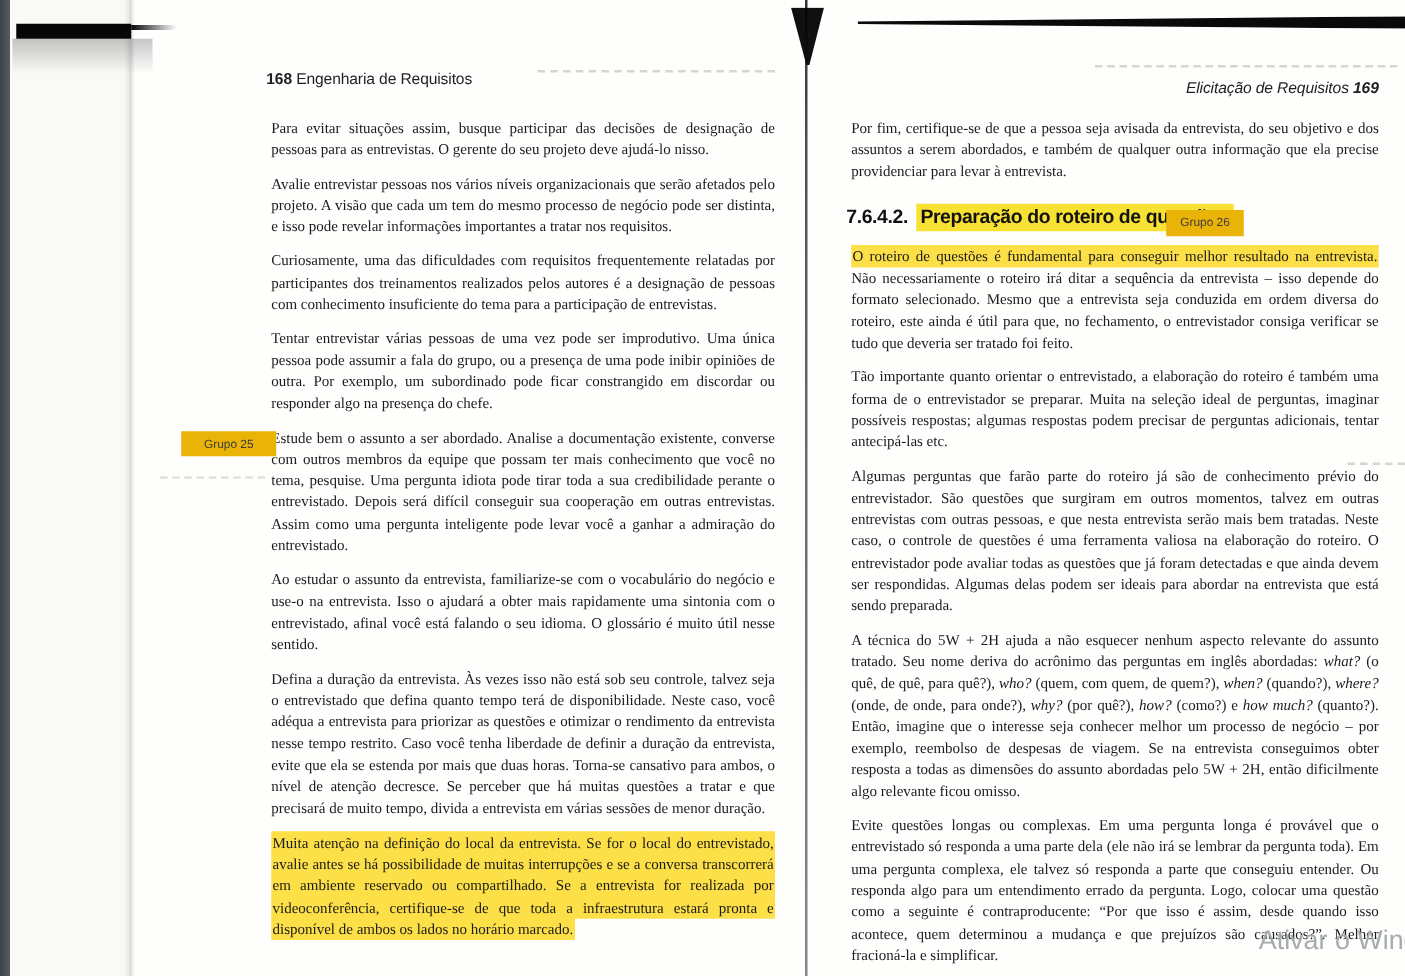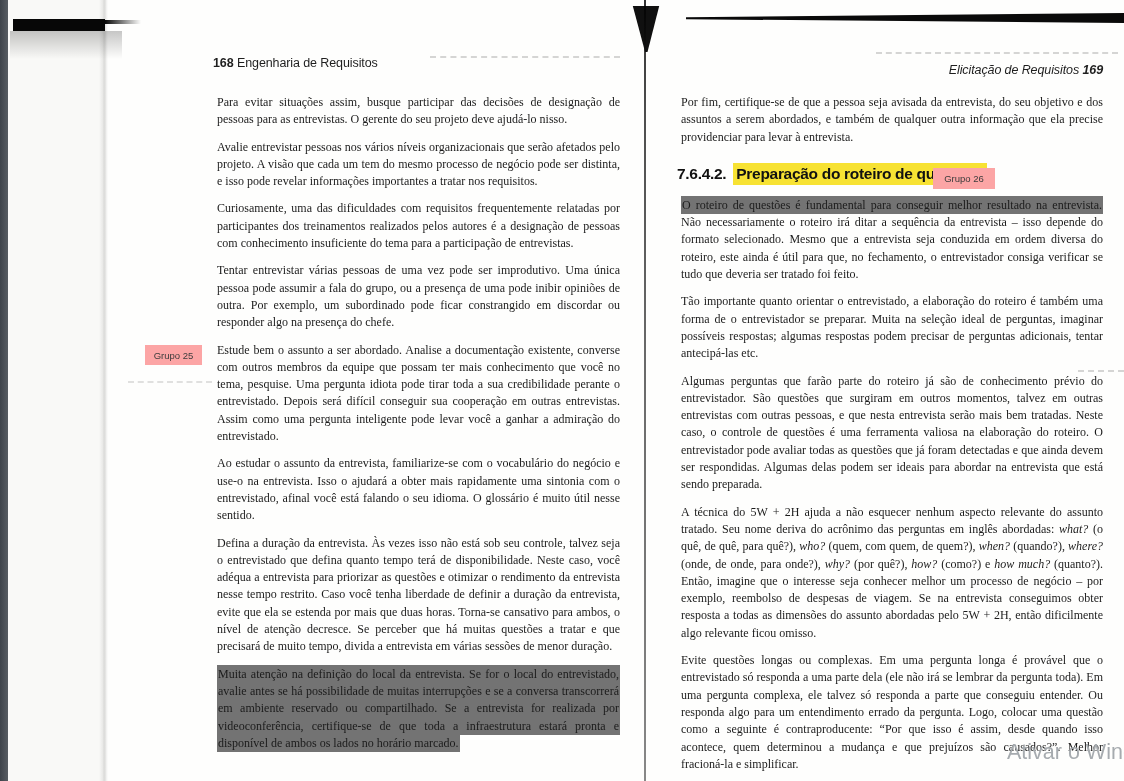--- a/index.html
+++ b/index.html
@@ -36,31 +36,31 @@
   
   .page-col{position:absolute;}
   #left-col{left:213px;top:55px;width:407px;}
   #right-col{left:677px;top:62px;width:426px;}
   .running-head{font-family:"Liberation Sans", sans-serif;font-size:12.5px;color:#1f1f1f;
     letter-spacing:-0.1px;line-height:16px;}
   #left-col .running-head{margin-bottom:23px;}
   #right-col .running-head{text-align:right;margin-bottom:16px;font-style:italic;}
   .running-head b{font-weight:700;}
   .para{font-size:12px;line-height:17.3px;text-align:justify;margin:0 0 10px 4px;}
-  .seg-h{background:#737373;box-decoration-break:clone;-webkit-box-decoration-break:clone;
+  .seg-h{background:#fde047;box-decoration-break:clone;-webkit-box-decoration-break:clone;
     padding:2px 1px 2.5px 1px;}
   .seg-b{font-weight:400;}
   .seg-i{font-style:italic;}
   .section-heading{font-family:"Liberation Sans", sans-serif;font-weight:700;
     font-size:15.5px;letter-spacing:-0.3px;color:#111;margin:17px 0 13px 0;line-height:21px;}
   .section-heading .sec-num{margin-right:7px;}
   .section-heading .sec-title{background:#f7e233;padding:2px 5px 3px 3px;}
-  .margin-tag{position:absolute;background:#fca5a5;font-family:"Liberation Sans", sans-serif;
+  .margin-tag{position:absolute;background:#eab308;font-family:"Liberation Sans", sans-serif;
     font-size:9.5px;color:#3c3c3c;display:flex;align-items:center;justify-content:center;text-align:right;}
-  #tag-grupo-25{left:145px;top:345px;width:57px;height:20px;}
+  #tag-grupo-25{left:145px;top:345px;width:76px;height:20px;}
   #tag-grupo-26{left:933px;top:168px;width:62px;height:21px;}
   .watermark{position:absolute;left:1007px;top:740px;white-space:nowrap;
     font-family:"Liberation Sans", sans-serif;font-size:21.5px;color:#a6abaf;}
 </style>
 </head>
 <body>
 
 <div class="edge-strip"></div>
 <div class="left-margin-zone"></div>
 <div class="fold-line"></div>

